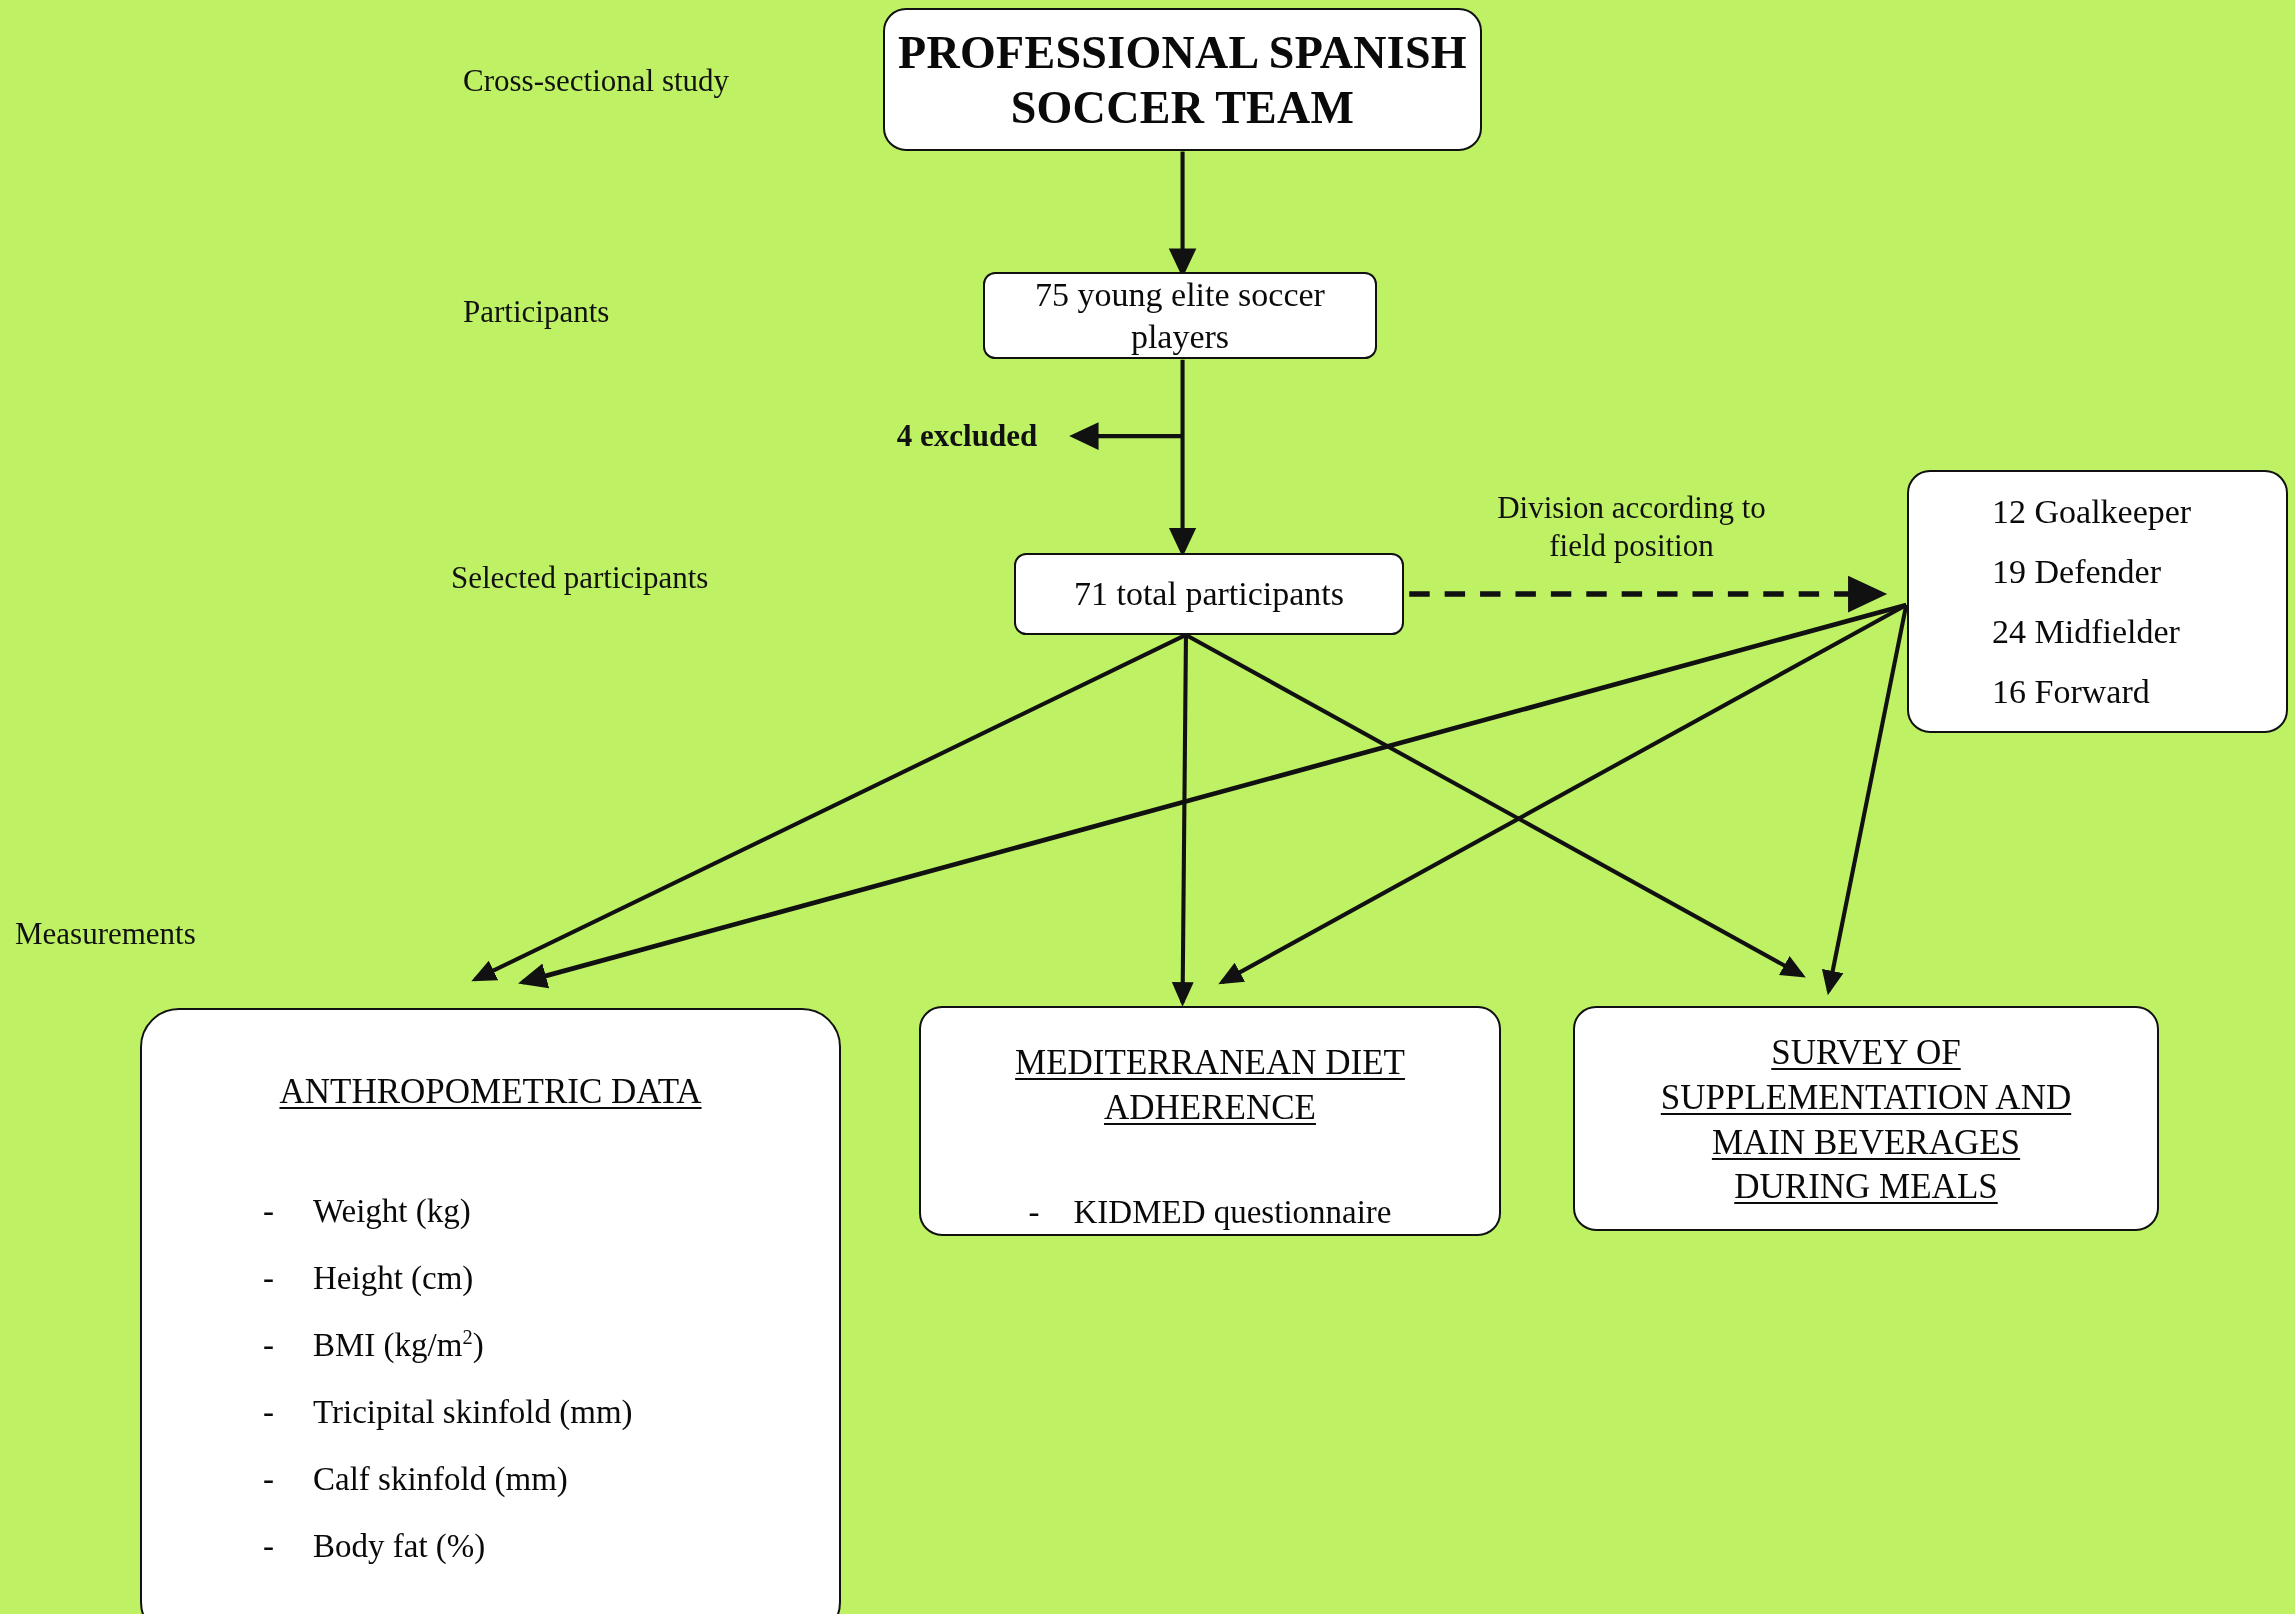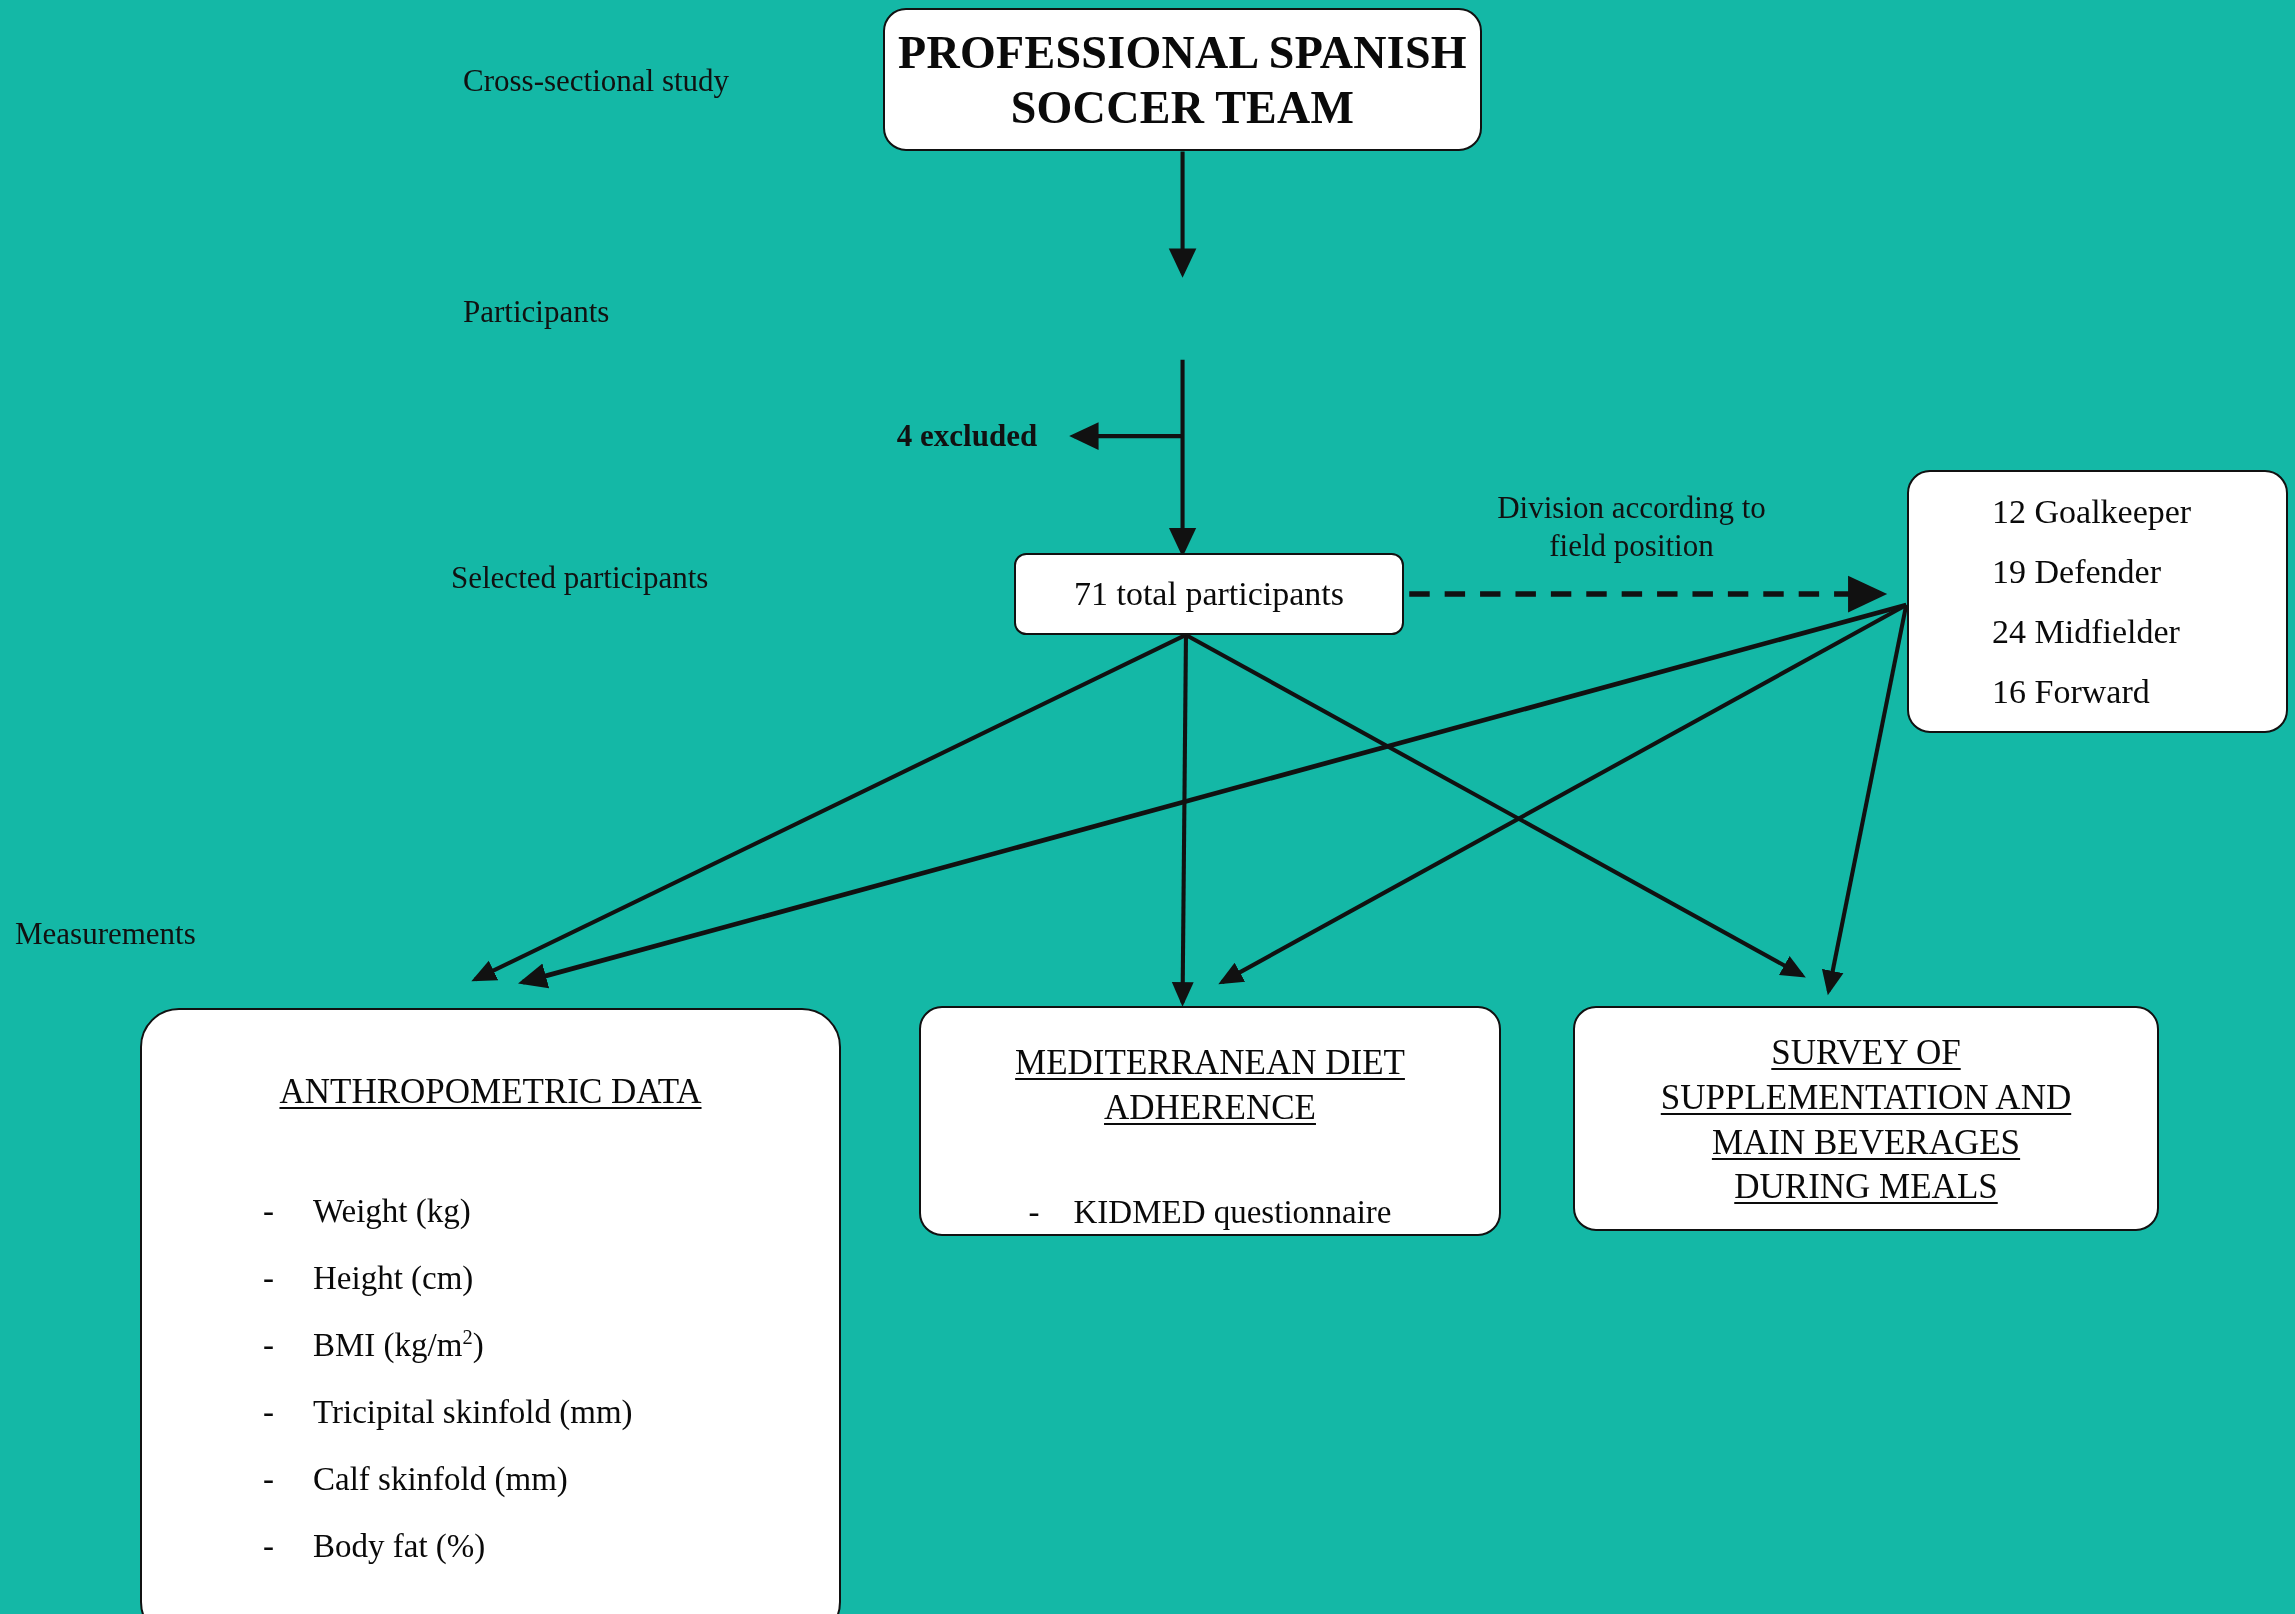--- a/index.html
+++ b/index.html
@@ -4,21 +4,21 @@
 <style>
   html, body {
     margin: 0;
     padding: 0;
     background: #ffffff;
   }
   #canvas {
     position: relative;
     width: 2295px;
     height: 1615px;
-    background: #14b8a6;
+    background: #bef264;
     font-family: "Liberation Serif", "DejaVu Serif", serif;
     color: #0a0a0a;
     overflow: hidden;
   }
   #edges {
     position: absolute;
     left: 0;
     top: 0;
     width: 2295px;
     height: 1615px;
@@ -163,20 +163,26 @@
     <div>field position</div>
   </div>
 
   <div class="node node-rounded-lg" style="left:883px; top:8.2px; width:599px; height:143px;">
     <div class="node-title-bold">
       <div>PROFESSIONAL SPANISH</div>
       <div>SOCCER TEAM</div>
     </div>
   </div>
 
+  <div class="node node-rounded-sm" style="left:983px; top:272px; width:394px; height:87px;">
+    <div class="node-text">
+      <div>75 young elite soccer</div>
+      <div>players</div>
+    </div>
+  </div>
 
   <div class="node node-rounded-sm" style="left:1014px; top:553px; width:390px; height:82px;">
     <div class="node-text">71 total participants</div>
   </div>
 
   <div class="node node-rounded-lg" style="left:1907px; top:470px; width:381px; height:263px; justify-content:center;">
     <div class="pos-list">
       <div class="pos-item">12 Goalkeeper</div>
       <div class="pos-item">19 Defender</div>
       <div class="pos-item">24 Midfielder</div>

